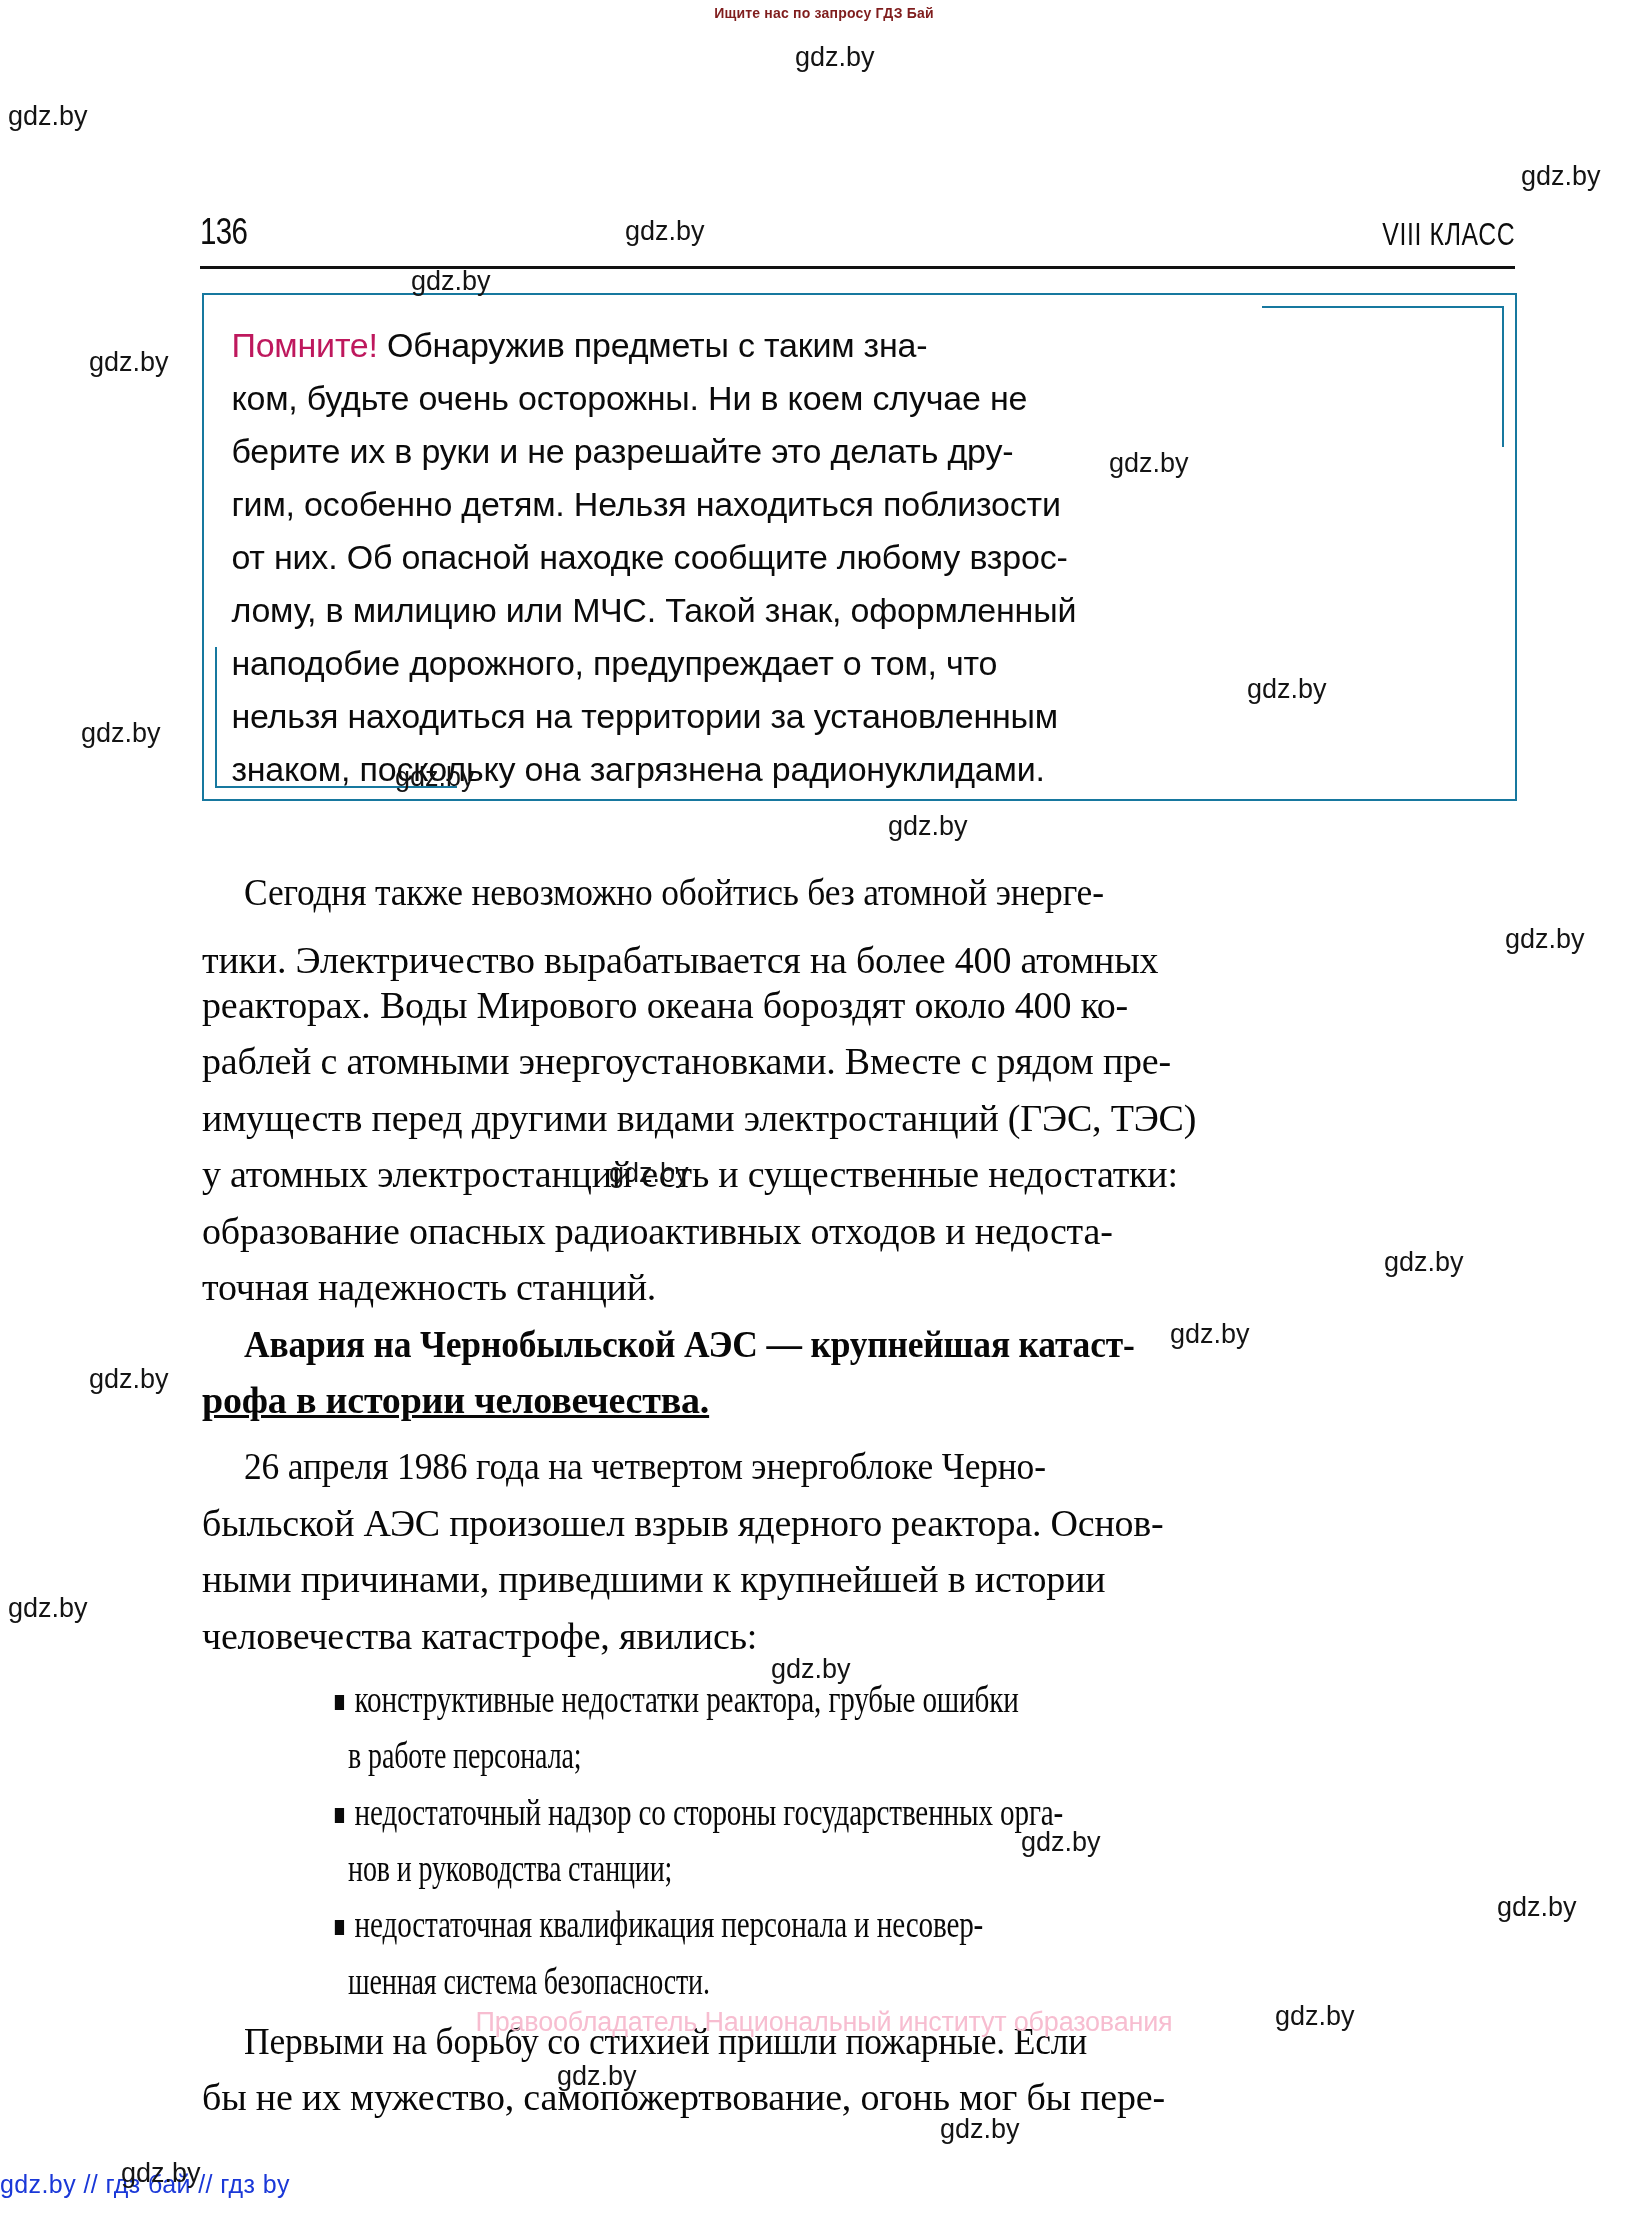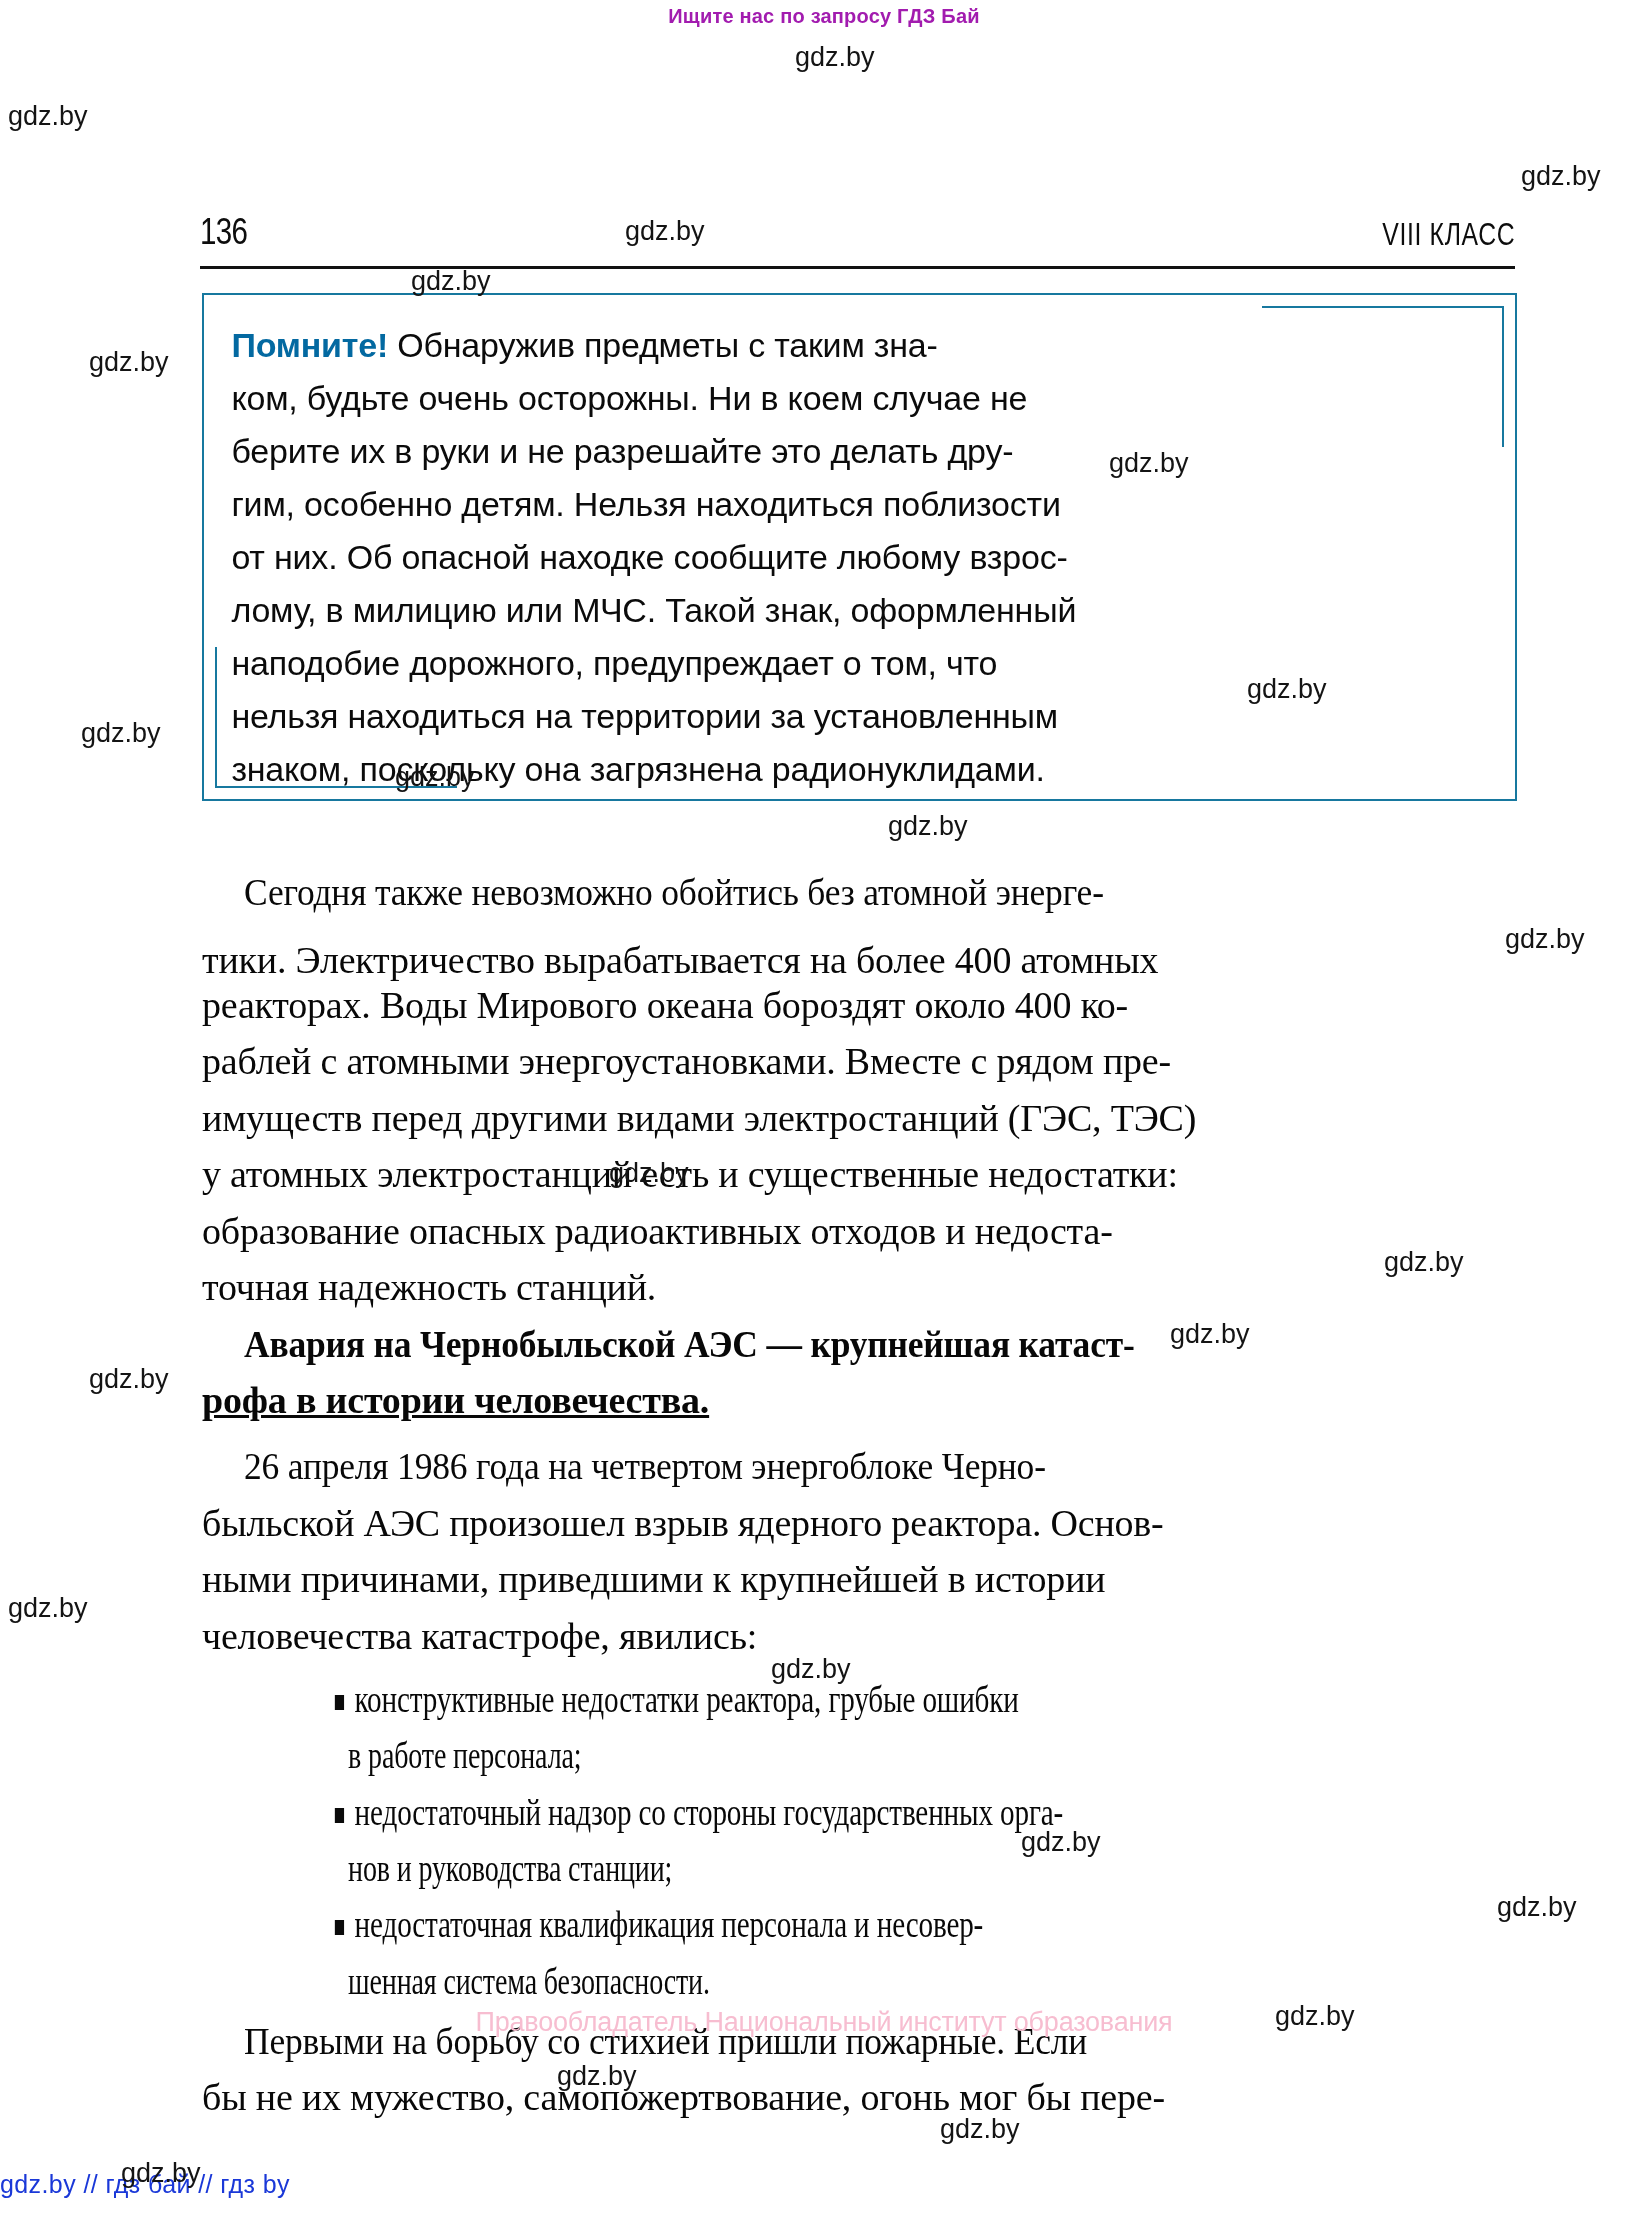--- a/index.html
+++ b/index.html
@@ -26,23 +26,23 @@
   }
 
   
   #promo-banner {
     position: absolute;
     top: 4.8px;
     left: 0;
     width: 1648px;
     text-align: center;
     font-family: "Liberation Sans", sans-serif;
-    font-size: 20px;
+    font-size: 14px;
     font-weight: bold;
-    color: #a21caf;
+    color: #7f1d1d;
     letter-spacing: 0.2px;
   }
 
   
   #page-header {
     position: absolute;
     top: 211px;
     left: 200px;
     width: 1315px;
     display: flex;
@@ -113,22 +113,22 @@
     width: 863px;
     font-family: "Liberation Sans Narrow", "Liberation Sans", sans-serif;
     font-size: 34px;
     line-height: 53px;
     color: #0b0b0b;
     text-align: justify;
     font-weight: 500;
     letter-spacing: -0.2px;
   }
   #remember-text .lead {
-    color: #0369a1;
-    font-weight: bold;
+    color: #be185d;
+    font-weight: normal;
   }
   #remember-text .ln {
     display: block;
     white-space: nowrap;
   }
 
   
   #figure-block {
     position: absolute;
     top: 48px;

